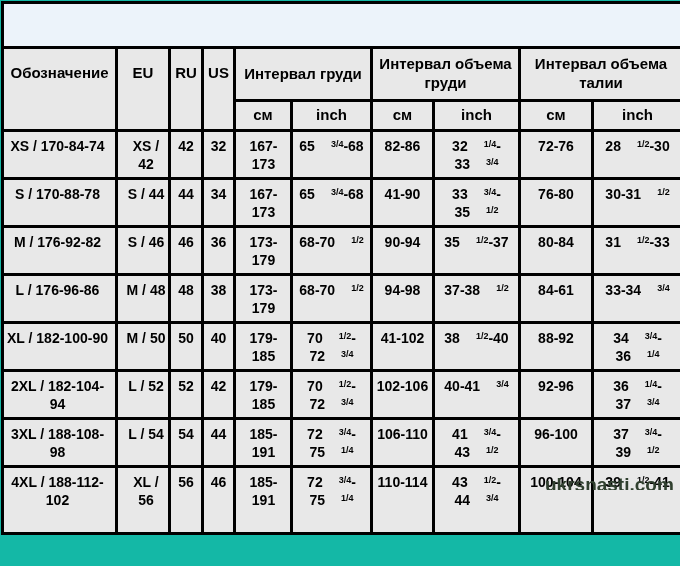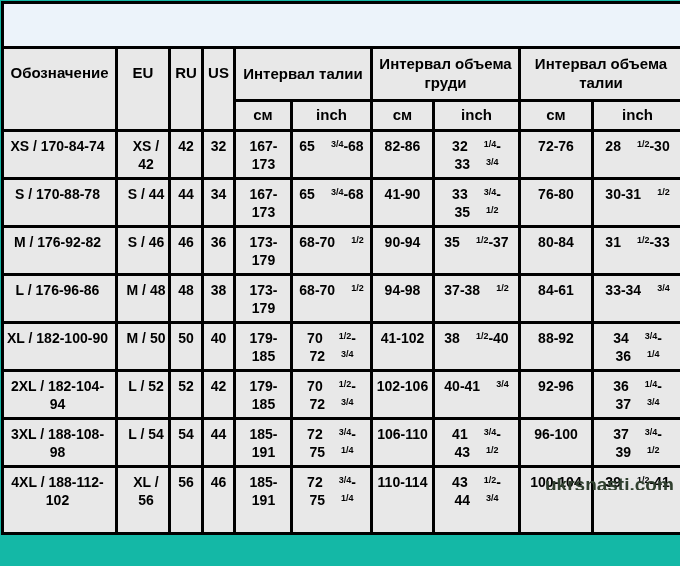--- a/index.html
+++ b/index.html
@@ -100,21 +100,21 @@
     </colgroup>
     <thead>
       <tr class="banner-row">
         <td colspan="10"></td>
       </tr>
       <tr class="group-row">
         <th rowspan="2" class="span-th">Обозначение</th>
         <th rowspan="2" class="span-th">EU</th>
         <th rowspan="2" class="span-th">RU</th>
         <th rowspan="2" class="span-th">US</th>
-        <th colspan="2">Интервал талии</th>
+        <th colspan="2">Интервал груди</th>
         <th colspan="2">Интервал объема груди</th>
         <th colspan="2">Интервал объема талии</th>
       </tr>
       <tr class="units-row">
         <th>см</th>
         <th>inch</th>
         <th>см</th>
         <th>inch</th>
         <th>см</th>
         <th>inch</th>

